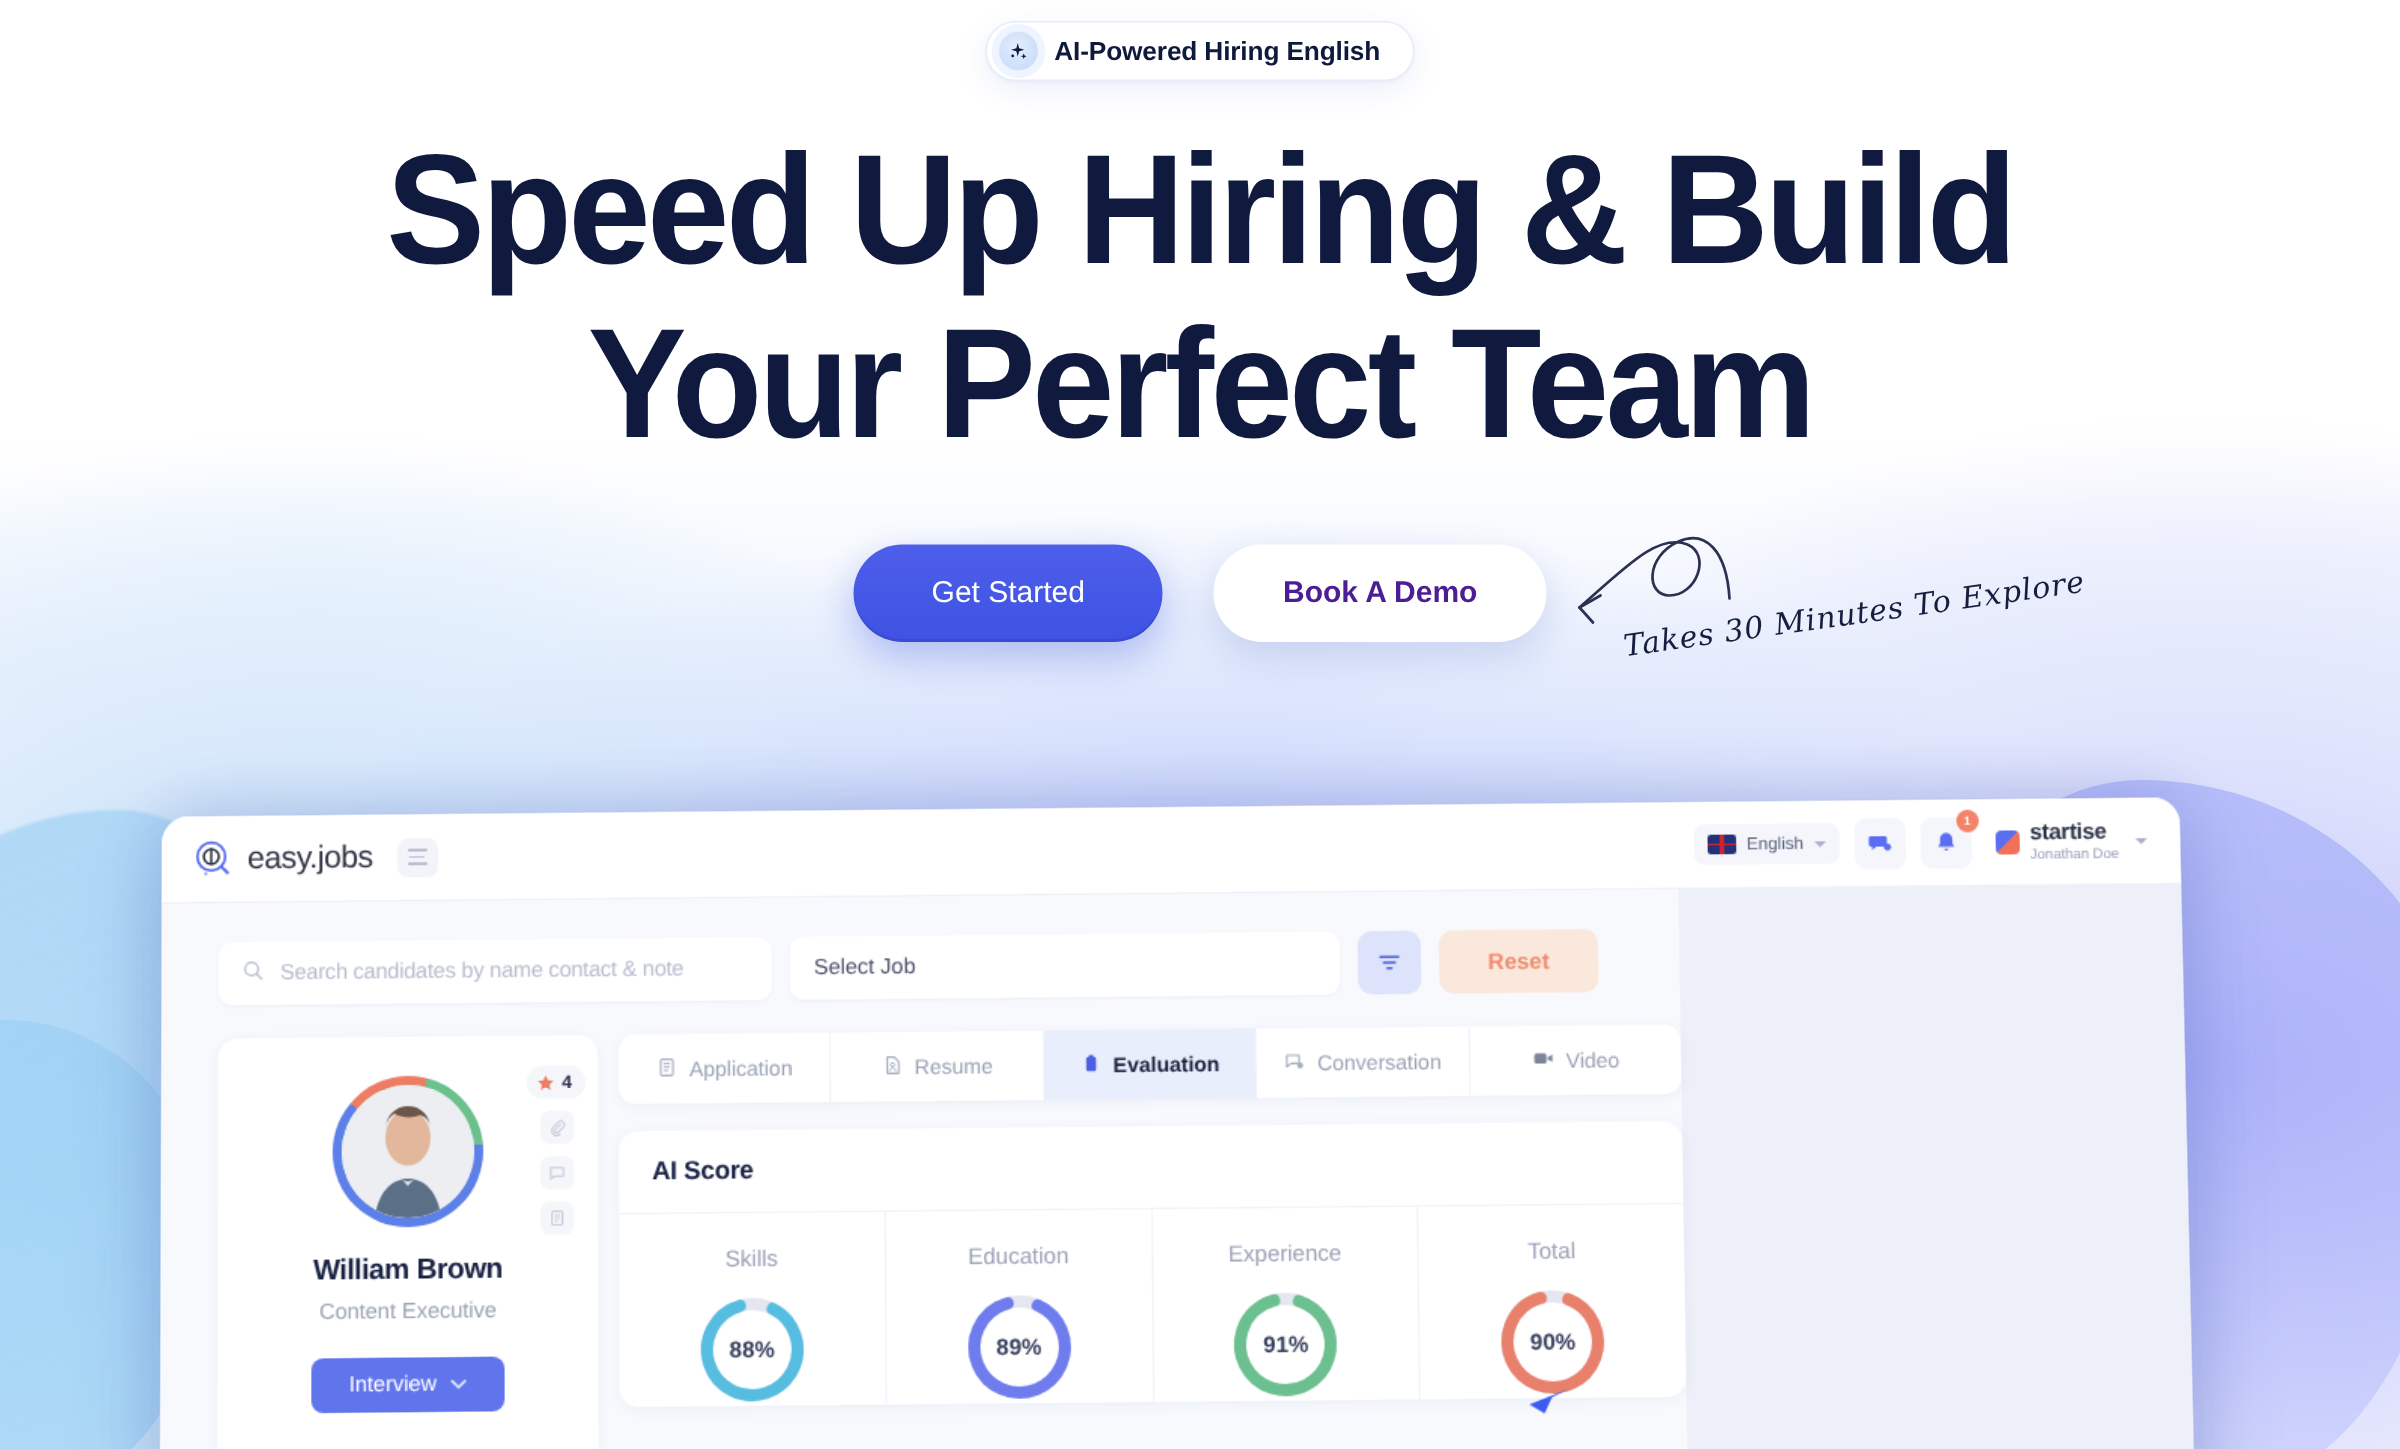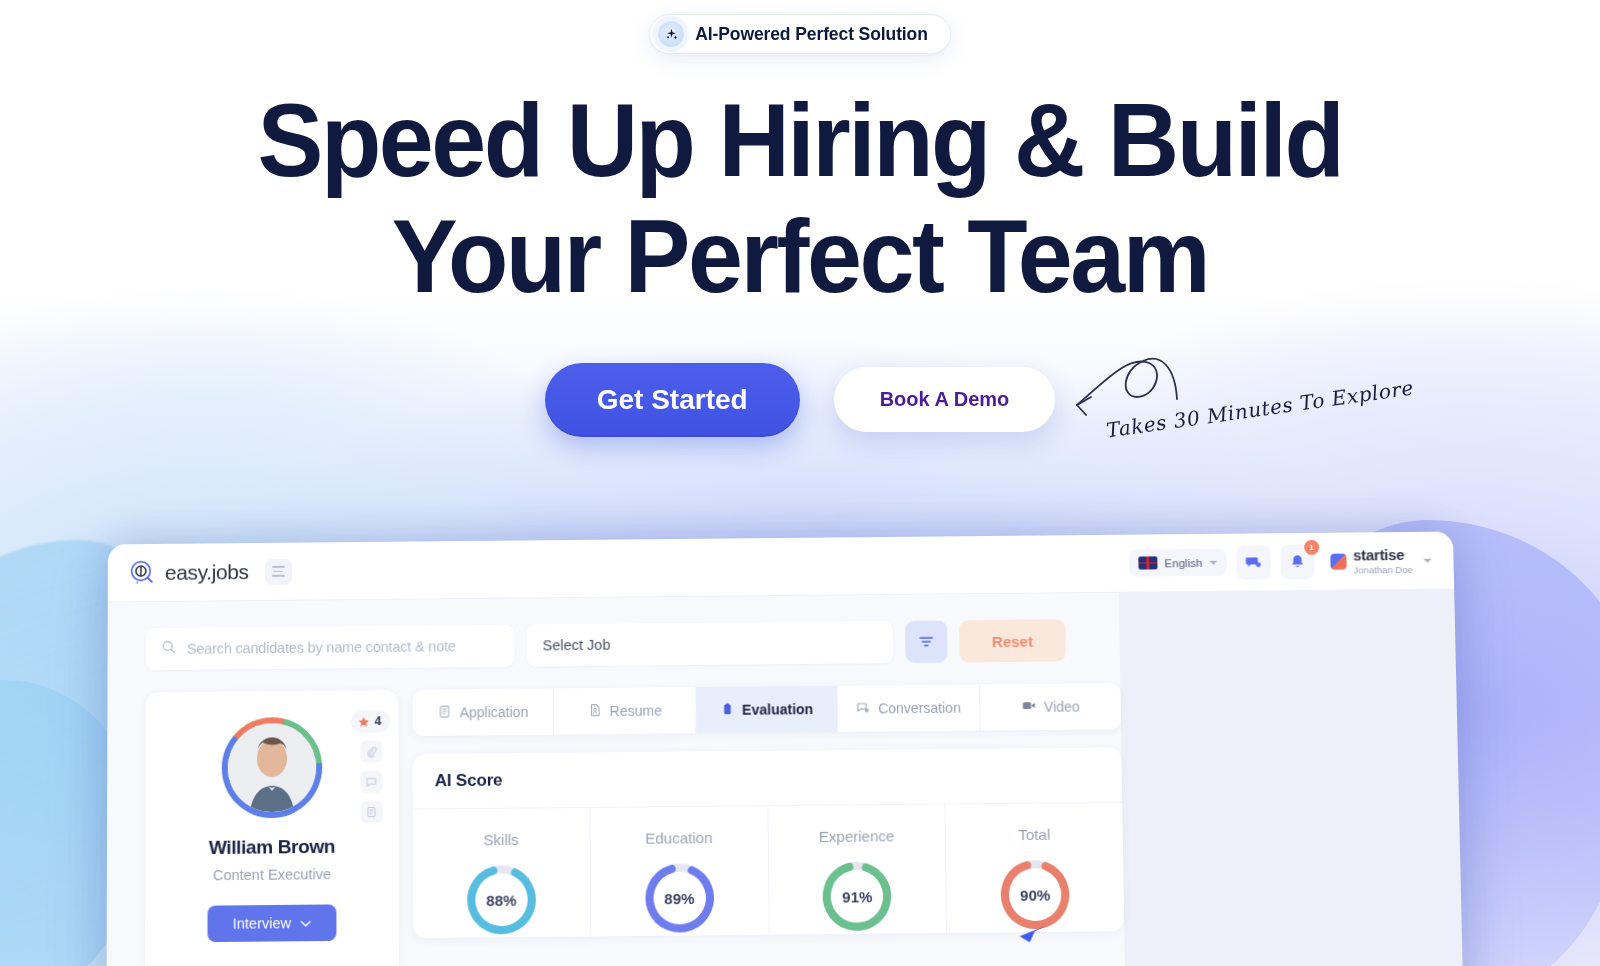--- a/index.html
+++ b/index.html
@@ -94,21 +94,21 @@
   .cta-row {
     margin-top: 48px;
     display: flex; align-items: center; gap: 34px;
     position: relative;
   }
   .btn-primary {
     background: linear-gradient(180deg, #4d5eea 0%, #3f52e3 100%);
     color: #ffffff;
     border: none;
     border-radius: 999px;
-    font-size: 28px; font-weight: bold;
+    font-size: 20px; font-weight: normal;
     padding: 21px 52px;
     cursor: pointer;
     box-shadow: 0 10px 26px rgba(60,80,220,0.32), inset 0 -2px 0 rgba(0,0,0,0.08);
     font-family: inherit;
   }
   .btn-secondary {
     background: #ffffff;
     color: #4c1d95;
     border: none;
     border-radius: 999px;
@@ -357,21 +357,21 @@
 <div class="hero">
 
   <div class="badge">
     <span class="badge-icon">
       <svg width="15" height="15" viewBox="0 0 24 24" aria-hidden="true">
         <path d="M12 2.6 13.5 8.2 19 9.8 13.5 11.4 12 17 10.5 11.4 5 9.8 10.5 8.2z" fill="#111a3c"></path>
         <path d="M18.4 13.6 19.2 16 21.6 16.8 19.2 17.6 18.4 20 17.6 17.6 15.2 16.8 17.6 16z" fill="#111a3c"></path>
         <circle cx="6.6" cy="16.4" r="1.5" fill="#111a3c"></circle>
       </svg>
     </span>
-    <span class="badge-label">AI-Powered Perfect Solution</span>
+    <span class="badge-label">AI-Powered Hiring English</span>
   </div>
 
   <h1 class="hero-title">
     <span class="line">Speed Up Hiring &amp; Build</span>
     <span class="line">Your Perfect Team</span>
   </h1>
 
   <div class="cta-row">
     <button class="btn-primary">Get Started</button>
     <button class="btn-secondary">Book A Demo</button>

